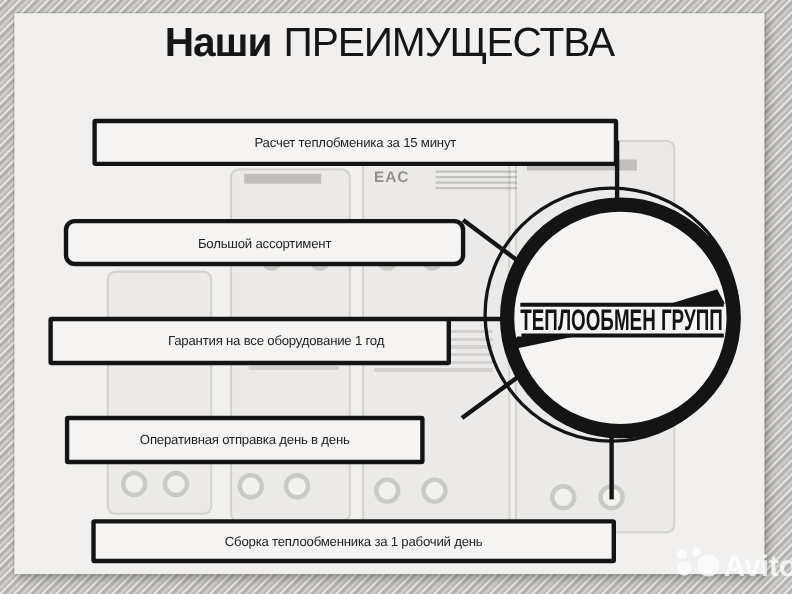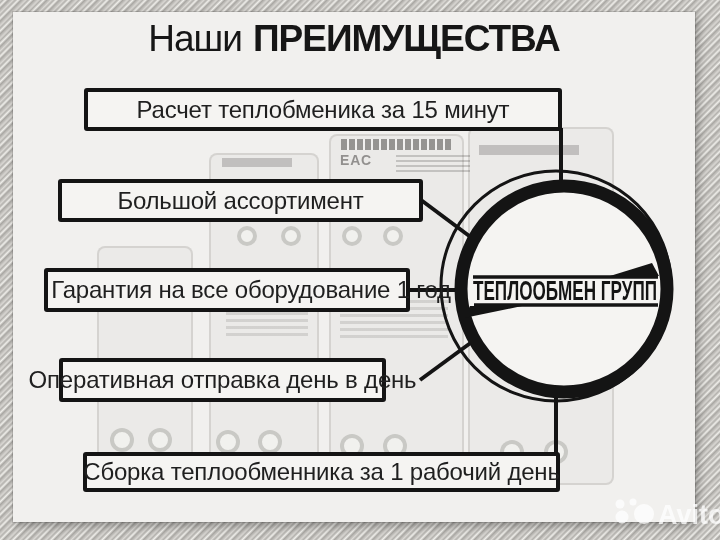--- a/index.html
+++ b/index.html
@@ -12,30 +12,30 @@
   }
   .panel{
     position:absolute;left:13px;top:12px;width:682px;height:510px;
     background:#f1f0ee;z-index:0;
     box-shadow:0 0 0 1px rgba(0,0,0,0.12), 3px 4px 8px rgba(0,0,0,0.28);
   }
   .page-title{
     position:absolute;left:13px;top:18px;width:682px;text-align:center;
     font-size:37px;color:#161616;letter-spacing:-1px;z-index:3;
   }
-  .title-regular{font-weight:400;margin-right:11px;}
-  .title-bold{font-weight:700;}
+  .title-regular{font-weight:700;margin-right:11px;}
+  .title-bold{font-weight:400;}
   .abox{
     position:absolute;box-sizing:border-box;border:4px solid #141414;
     background:#f5f4f2;border-radius:3px;display:flex;align-items:center;
-    justify-content:center;font-size:24px;color:#1f1f1f;letter-spacing:-0.2px;
-    z-index:3;white-space:nowrap;
+    justify-content:center;font-size:12px;color:#1f1f1f;letter-spacing:-0.2px;
+    z-index:3;white-space:nowrap;margin-top:20px;
   }
   .b1{left:84px;top:88px;width:478px;height:43px;}
-  .b2{left:58px;top:179px;width:365px;height:43px;}
+  .b2{left:58px;top:179px;width:365px;height:43px;border-radius:10px;}
   .b3{left:44px;top:268px;width:366px;height:44px;padding-left:48px;}
   .b4{left:59px;top:358px;width:327px;height:44px;}
   .b5{left:83px;top:452px;width:477px;height:40px;}
   .diagram{position:absolute;left:0;top:0;z-index:2;}
   
   .ghosts{position:absolute;left:0;top:0;width:720px;height:540px;z-index:1;}
   .gunit{position:absolute;border:2px solid rgba(70,68,64,0.14);
          background:rgba(228,226,222,0.40);border-radius:8px;}
   .gstrip{position:absolute;background:rgba(45,43,41,0.22);}
   .gstrip.dark{background:

